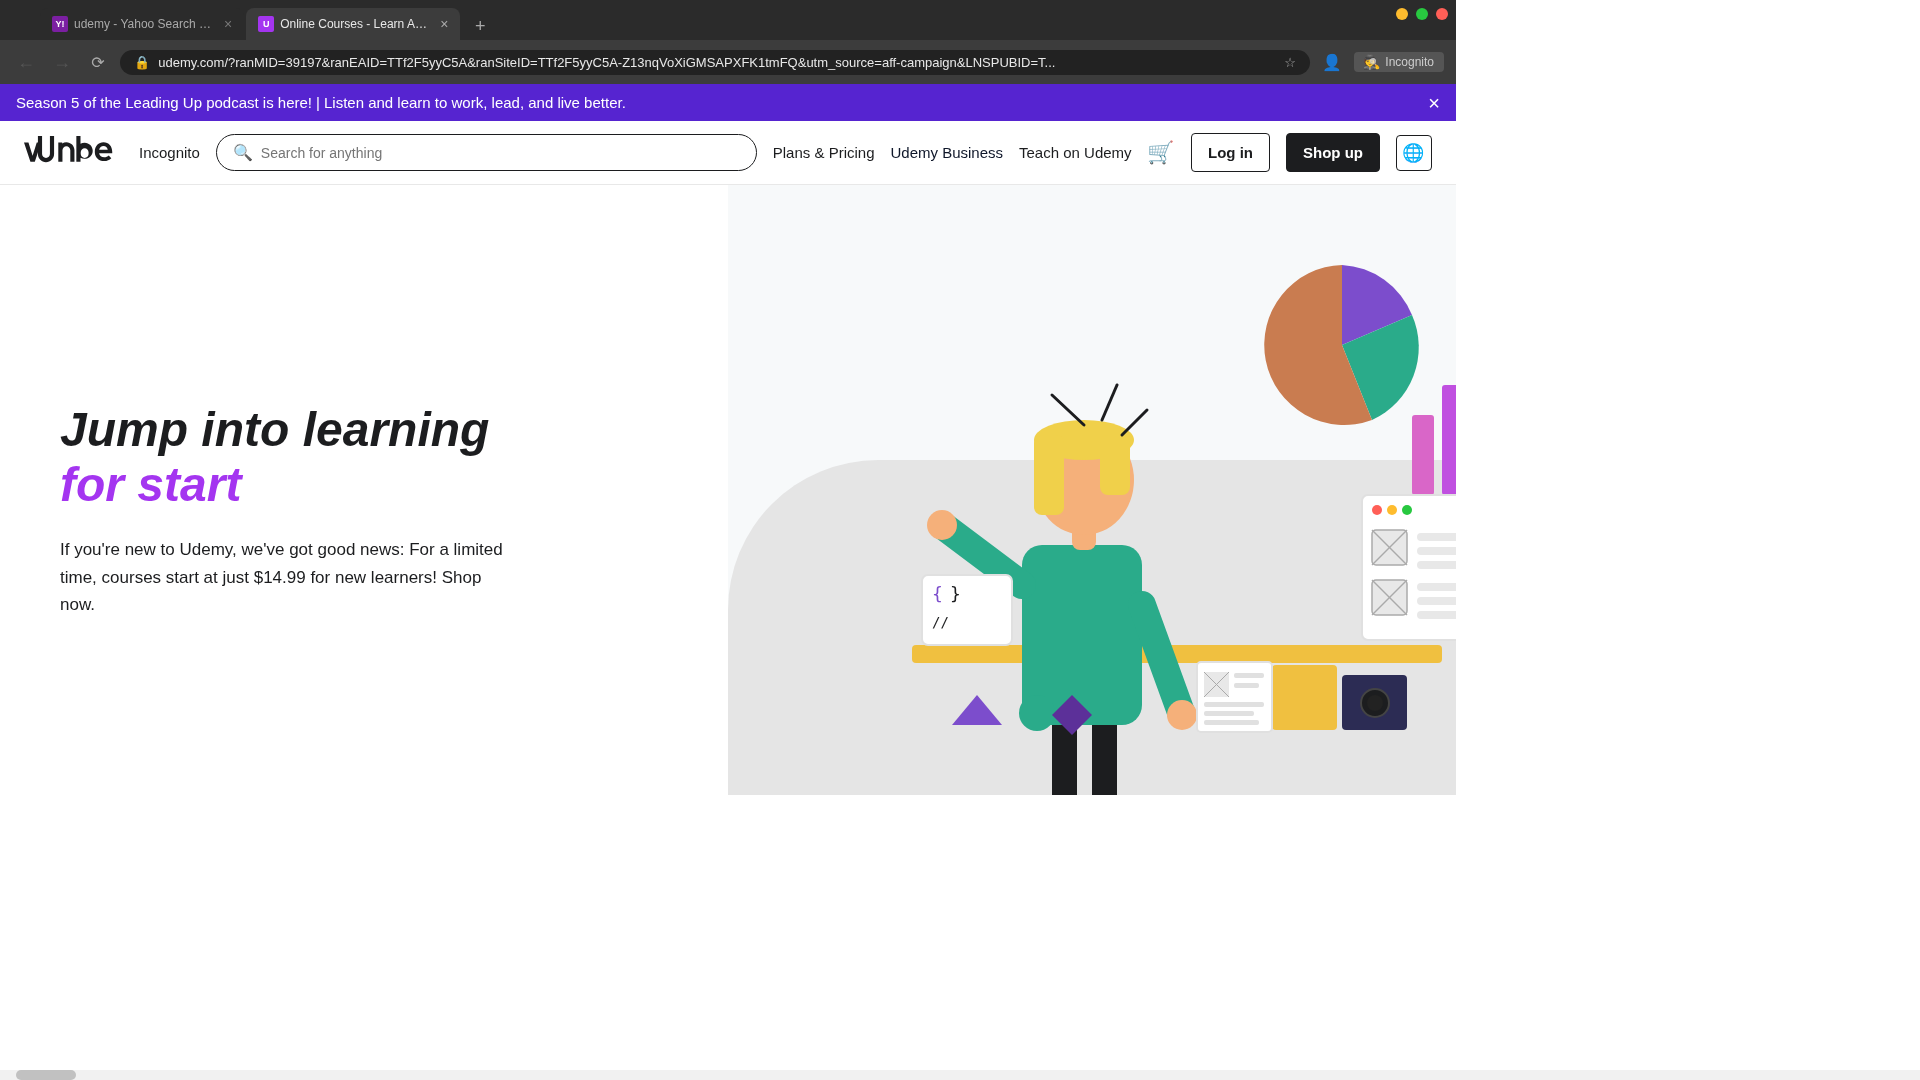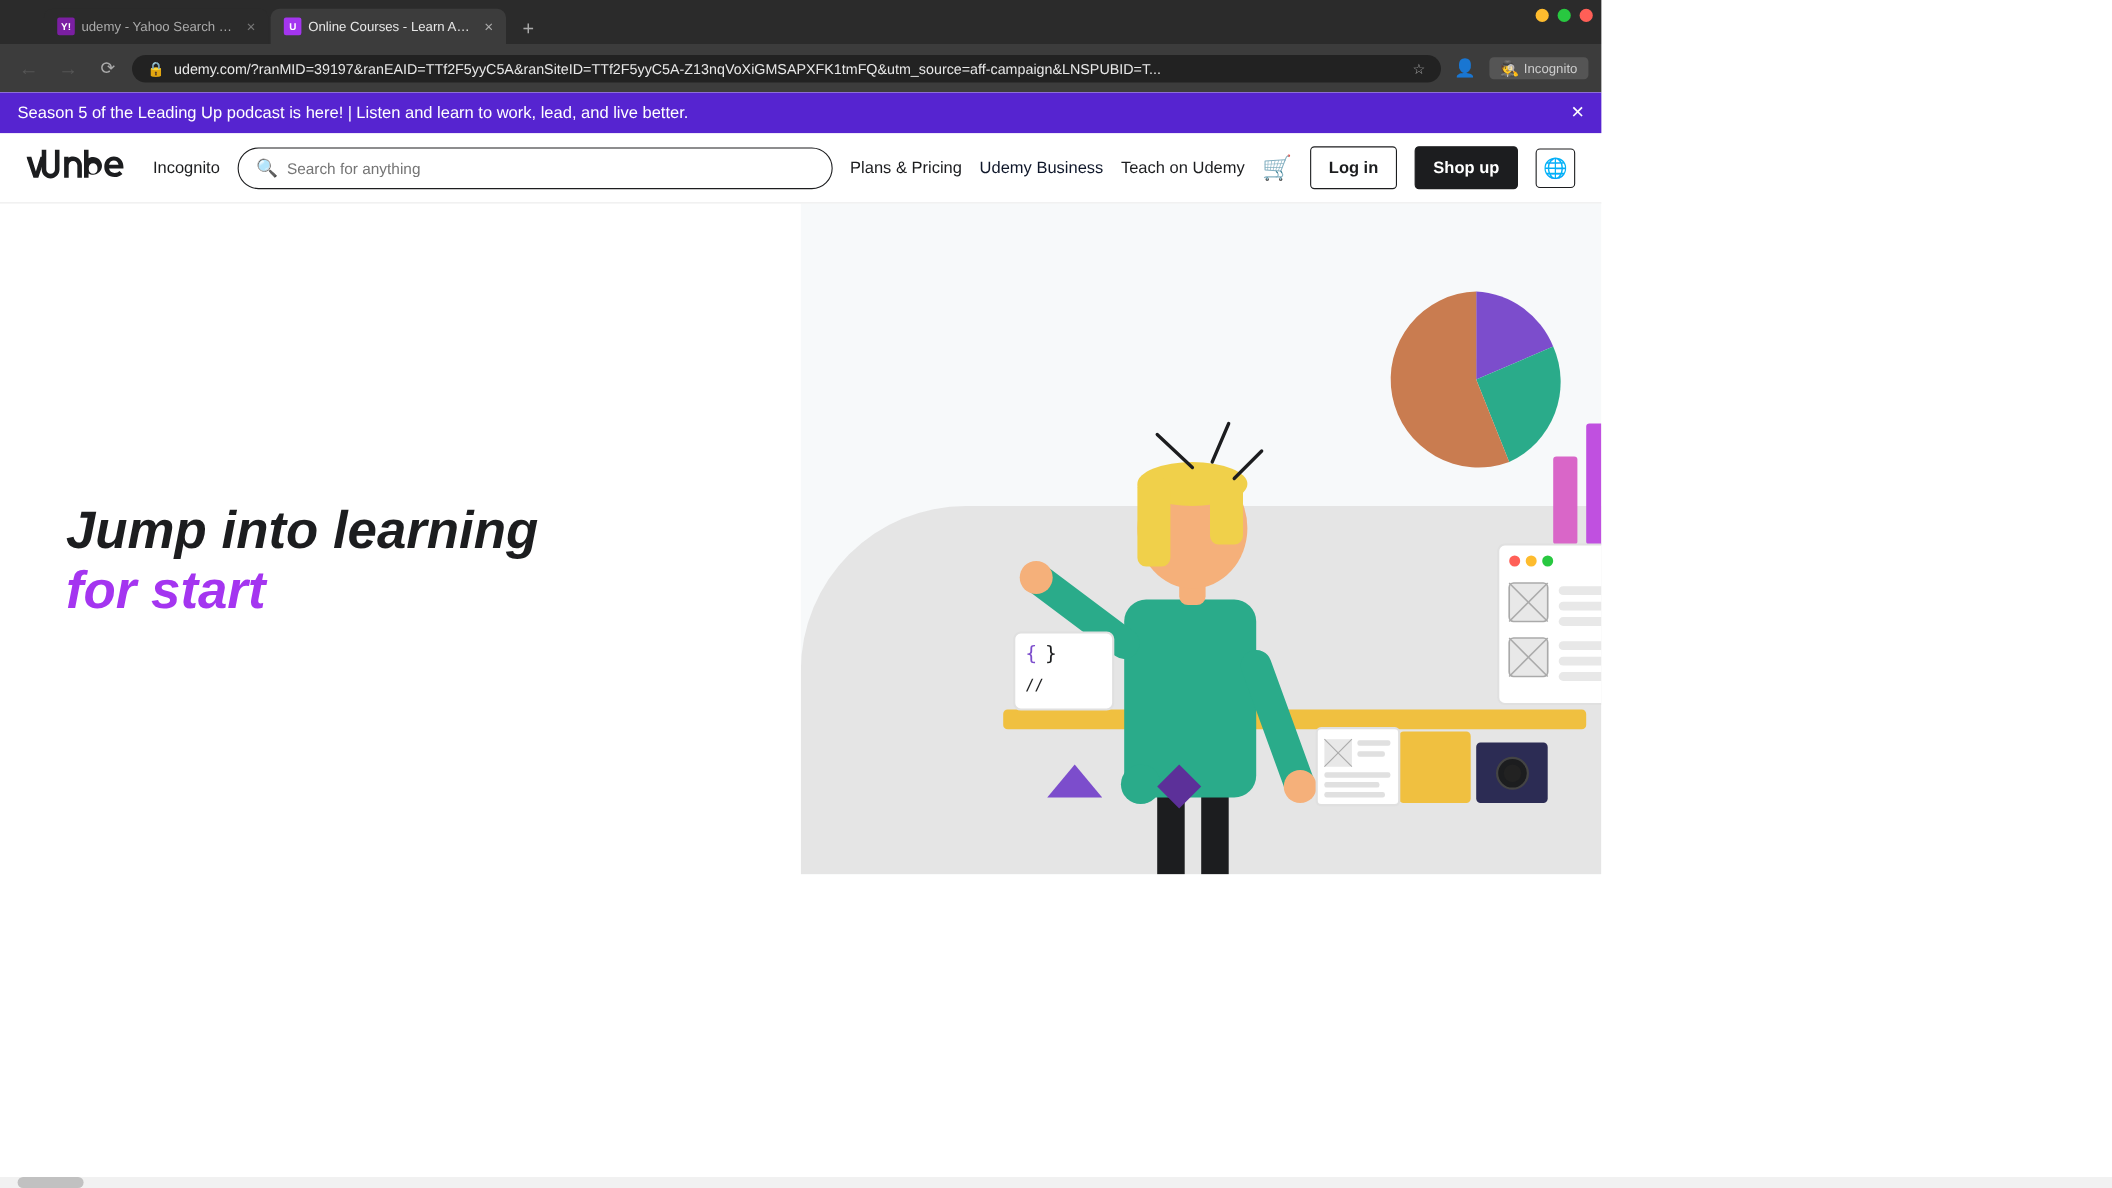--- a/index.html
+++ b/index.html
@@ -95,20 +95,21 @@
     <div style="width:36px;height:36px;border:1.5px solid #1c1d1f;border-radius:4px;display:flex;align-items:center;justify-content:center;cursor:pointer;font-size:18px;">🌐</div>
   </nav>
 
   <div style="display:flex;height:610px;overflow:hidden;position:relative;">
 
     <div style="flex:0 0 50%;padding:80px 60px 40px;display:flex;flex-direction:column;justify-content:center;background:#fff;">
       <h1 style="font-size:48px;font-weight:700;color:#1c1d1f;line-height:1.15;font-style:italic;">
         <span>Jump into learning</span><br>
         <span style="color:#a435f0;">for start</span>
       </h1>
+      <p style="font-size:17px;color:#1c1d1f;line-height:1.6;margin-top:24px;max-width:460px;">If you're new to Udemy, we've got good news: For a limited time, courses start at just $14.99 for new learners! Shop now.</p>
     </div>
 
     <div style="flex:1;background:#f7f9fa;position:relative;overflow:hidden;">
 
       <div style="position:absolute;bottom:0;right:0;width:100%;height:55%;background:#e5e5e5;border-radius:150px 0 0 0;"></div>
 
       <svg viewBox="0 0 720 610" style="position:absolute;top:0;left:0;width:100%;height:100%;" xmlns="http://www.w3.org/2000/svg">
 
         <rect x="180" y="460" width="530" height="18" fill="#f0c040" rx="4"></rect>
         <rect x="180" y="620" width="530" height="18" fill="#f0c040" rx="4"></rect>

